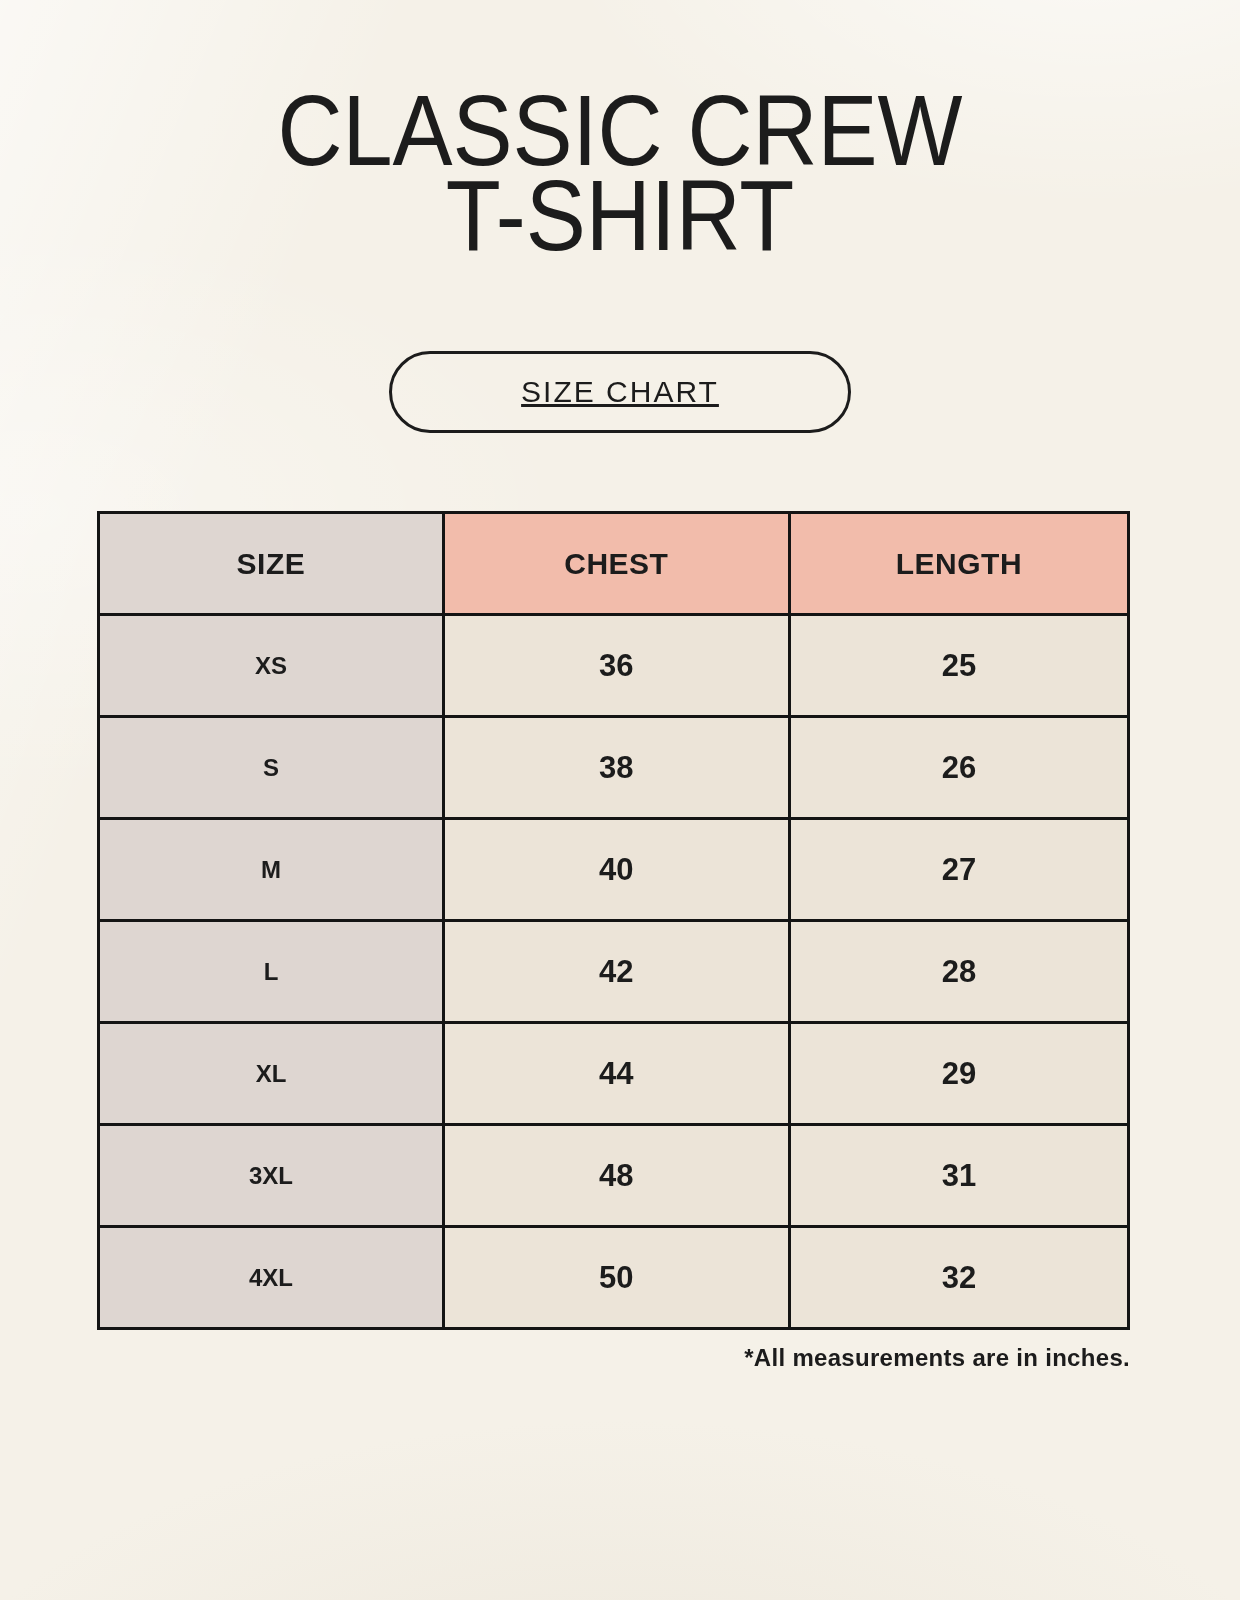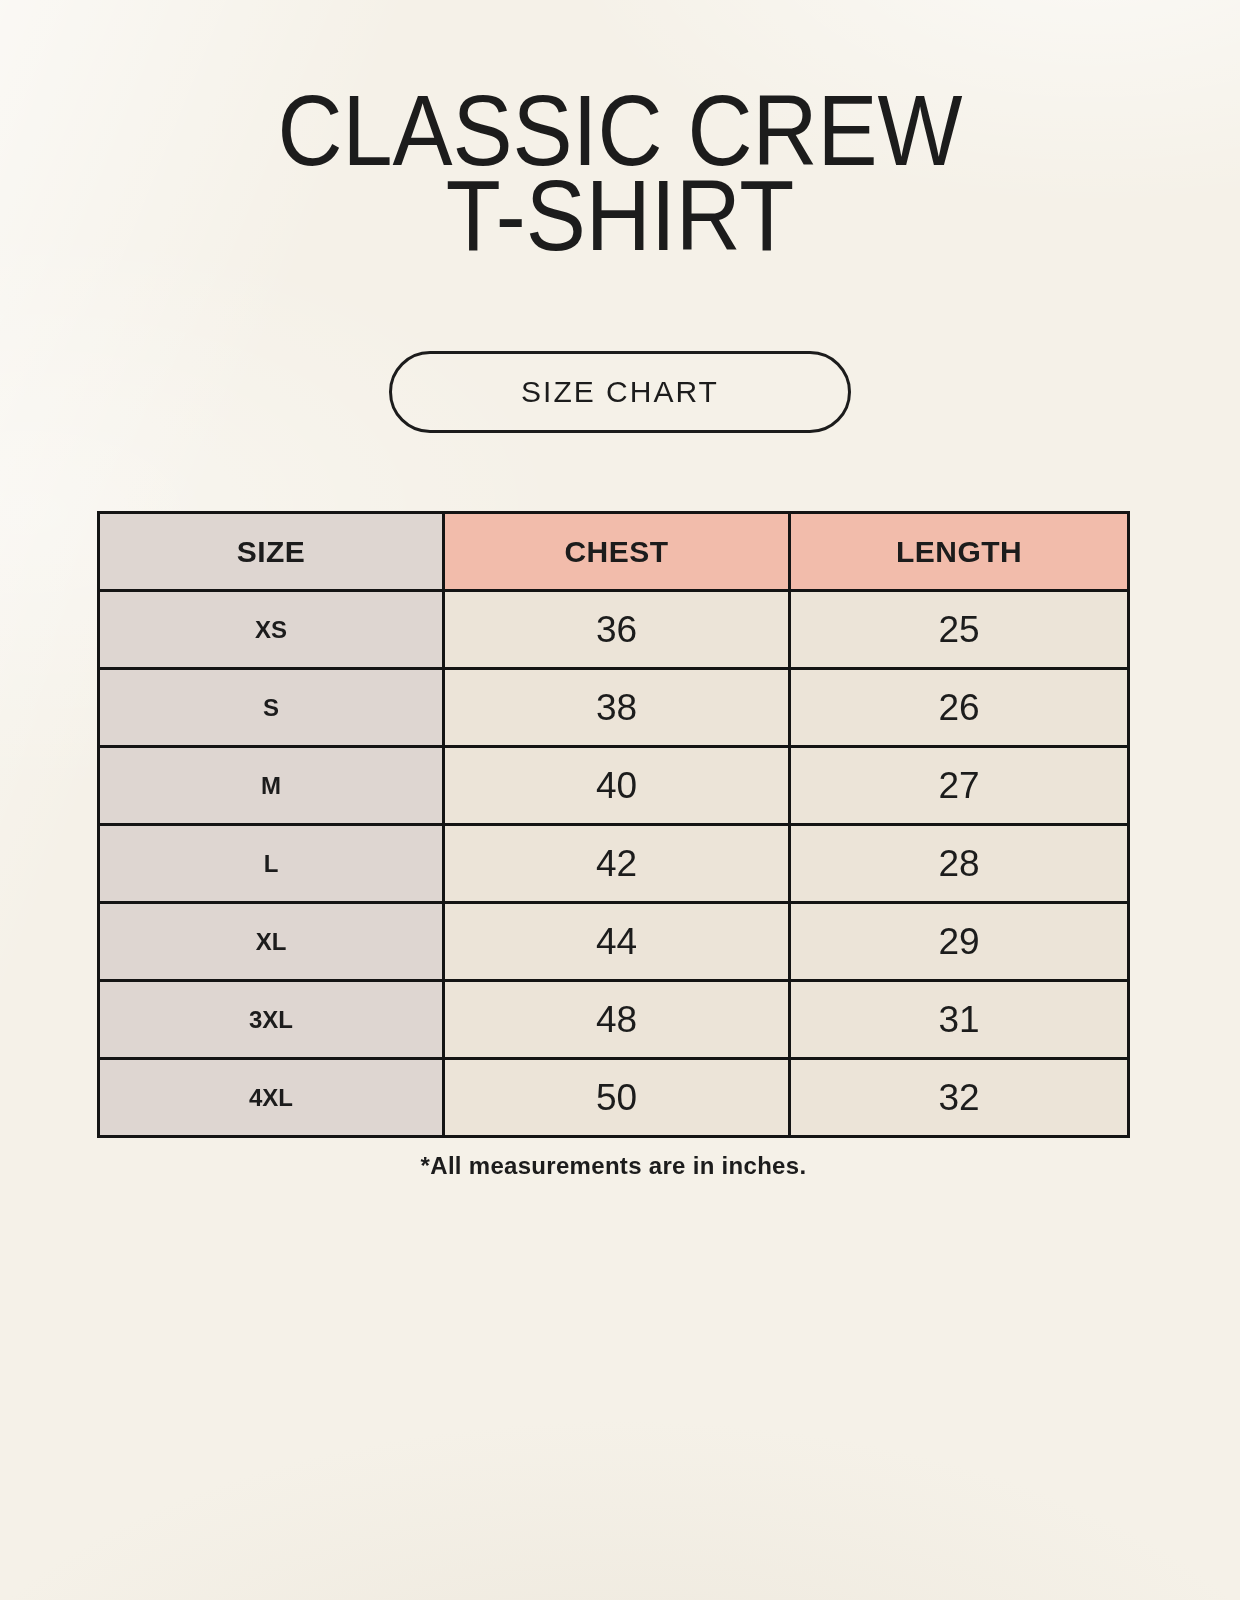--- a/index.html
+++ b/index.html
@@ -40,61 +40,62 @@
     margin: 93px auto 0 auto;
     border: 3px solid var(--text, #1b1b1b);
     border-radius: 45px;
     background: transparent;
     display: flex;
     align-items: center;
     justify-content: center;
     font-size: 30px;
     font-weight: 500;
     letter-spacing: 2px;
+    text-decoration: underline;
   }
 
   table.size-table {
     margin: 78px 0 0 97px;
     width: 1033px;
     border-collapse: collapse;
     table-layout: fixed;
     border: 3px solid var(--table-border, #141414);
   }
   table.size-table th,
   table.size-table td {
     border: 3px solid var(--table-border, #141414);
     height: 75px;
     text-align: center;
     vertical-align: middle;
-    padding: 0;
+    padding: 12px;
   }
   table.size-table thead th {
     background: var(--header-accent, #f2bcab);
     font-size: 30px;
     font-weight: 700;
     letter-spacing: 0.5px;
   }
   table.size-table thead th.size-col {
     background: var(--size-column-bg, #ded6d1);
   }
   table.size-table tbody th {
     background: var(--size-column-bg, #ded6d1);
     font-size: 24px;
     font-weight: 700;
   }
   table.size-table tbody td {
     background: var(--data-cell-bg, #ece4d8);
-    font-size: 37px;
-    font-weight: 400;
+    font-size: 31px;
+    font-weight: 700;
   }
 
   .footnote {
     width: 1033px;
     margin: 14px 12px 0 97px;
-    text-align: center;
+    text-align: right;
     font-size: 24px;
     font-weight: 700;
     letter-spacing: 0.3px;
   }
 </style>
 </head>
 <body>
 
 <h1 class="title">
   <div>CLASSIC CREW</div>

